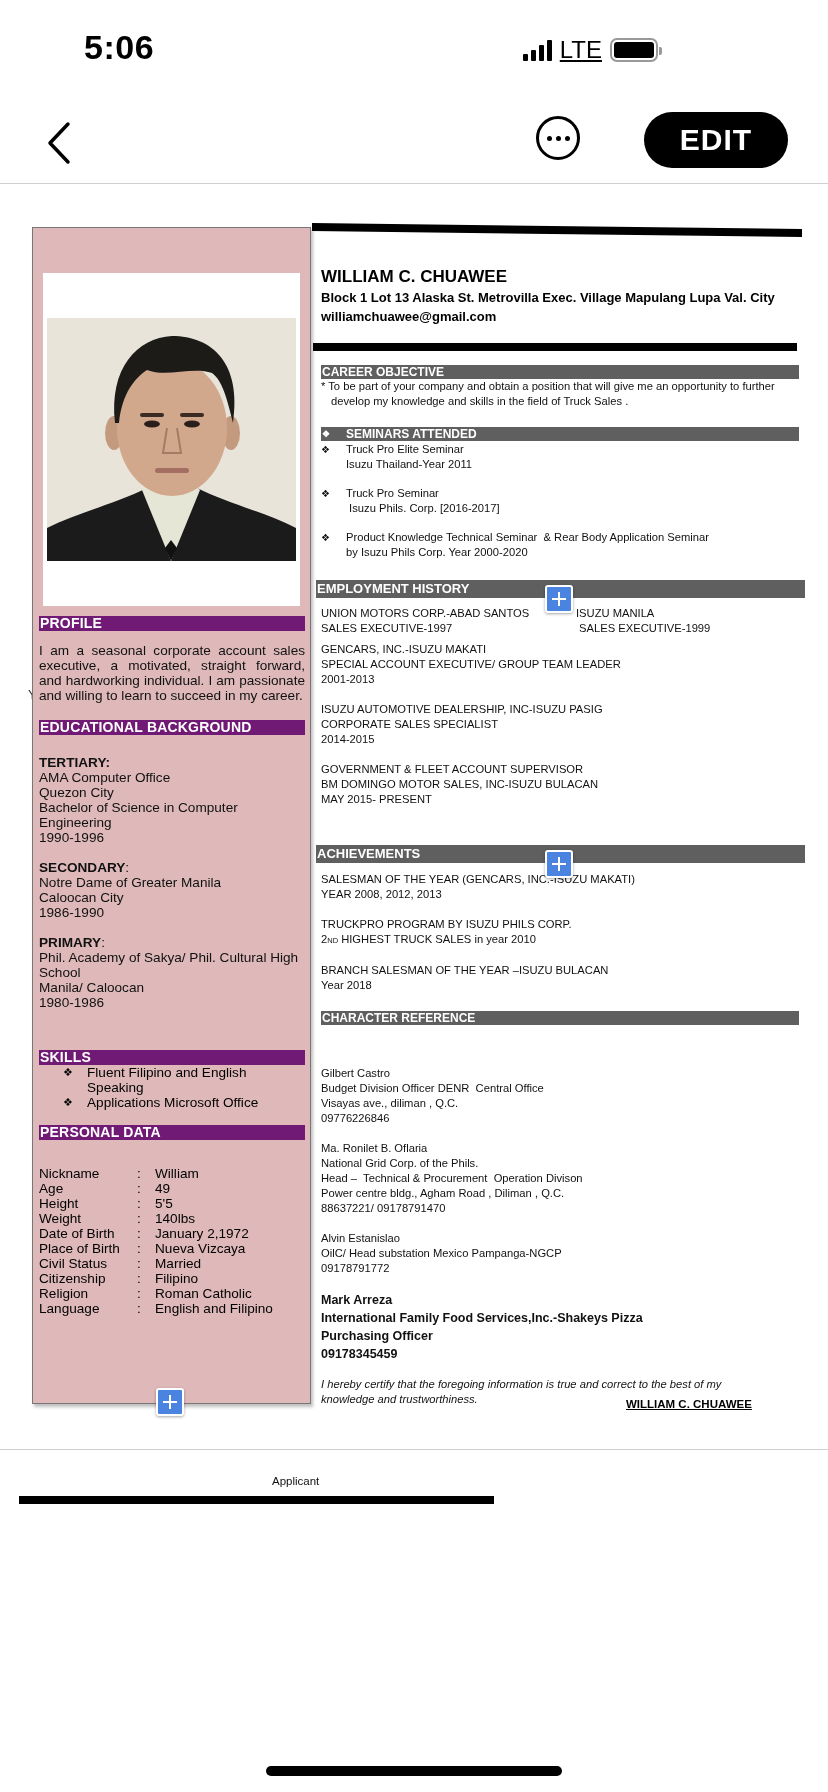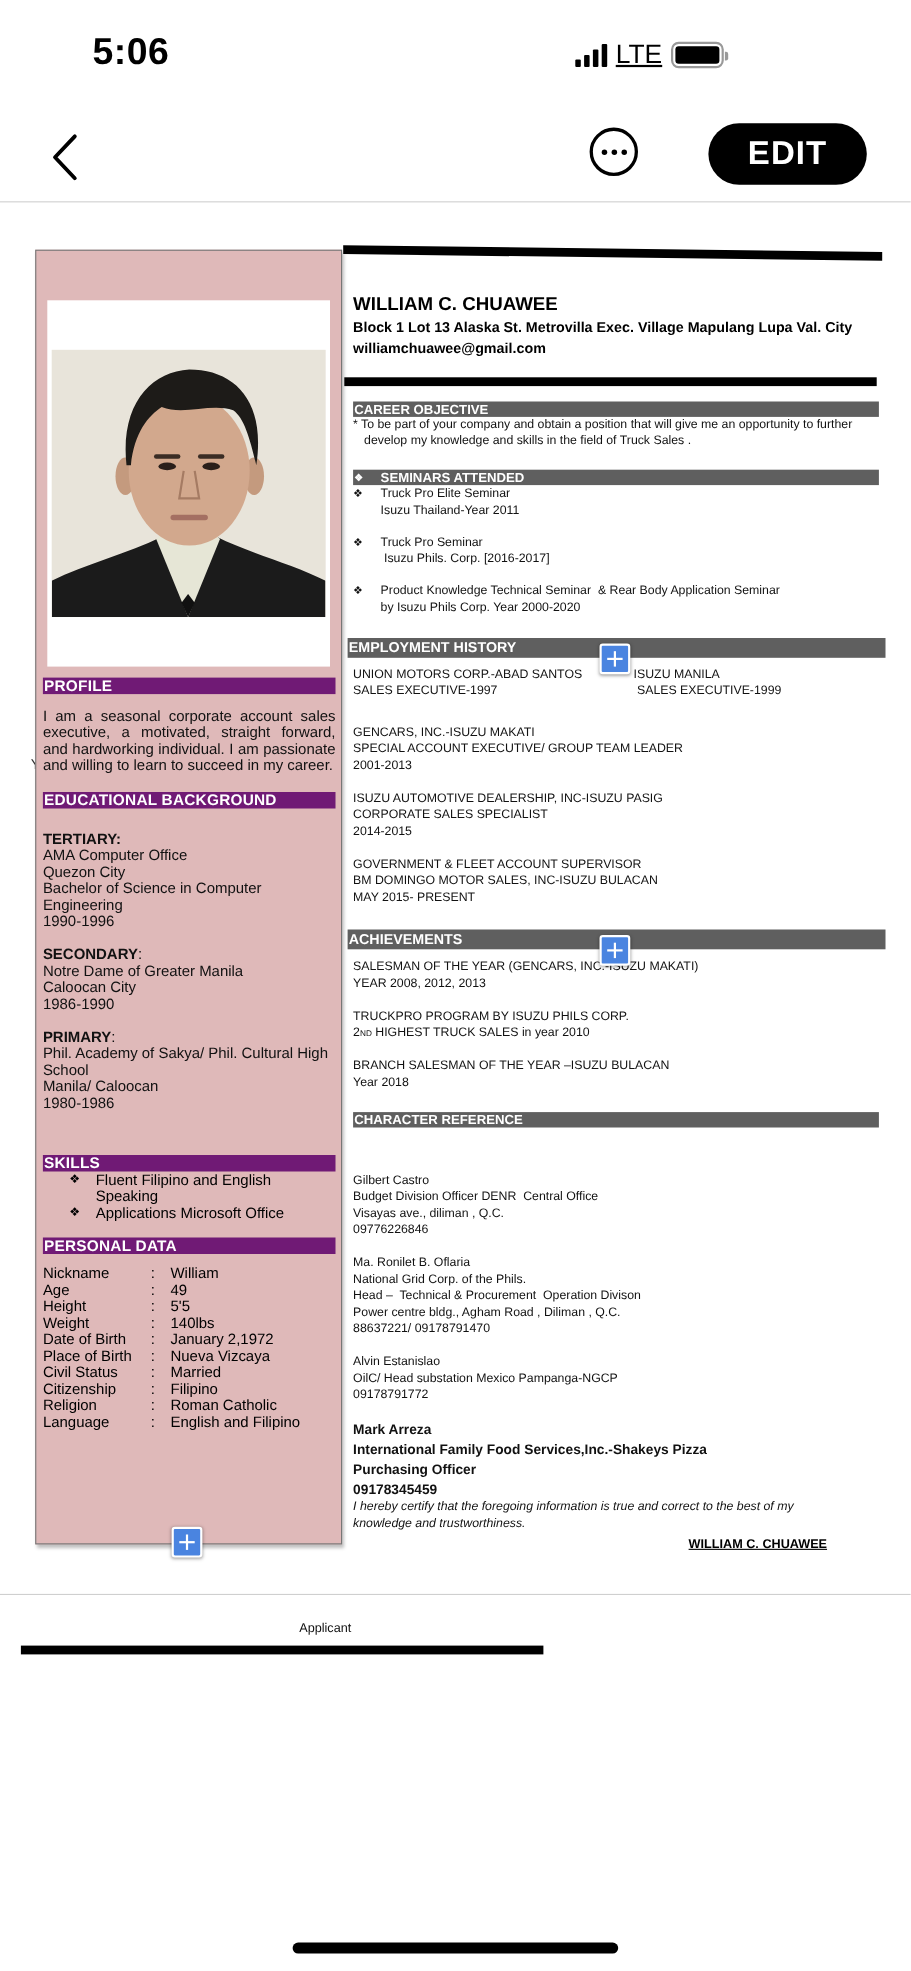--- a/index.html
+++ b/index.html
@@ -174,21 +174,21 @@
           </li>
         <li>
             <span class="bul">❖</span>
             <span>Applications Microsoft Office</span>
           </li>
       </ul>
     </div>
 
     <div class="sb-section" style="top:897px;">
       <div class="sb-header">PERSONAL DATA</div>
-      <div style="margin-top:10px;">
+      <div style="margin-top:26px;">
         <div class="pd-row">
             <span class="pd-k">Nickname</span>
             <span class="pd-c">:</span>
             <span>William</span>
           </div>
         <div class="pd-row">
             <span class="pd-k">Age</span>
             <span class="pd-c">:</span>
             <span>49</span>
           </div>
@@ -286,21 +286,21 @@
       <div style="display:flex;">
         <div style="width:255px;">
           <div>UNION MOTORS CORP.-ABAD SANTOS</div>
           <div>SALES EXECUTIVE-1997</div>
         </div>
         <div>
           <div>ISUZU MANILA</div>
           <div style="white-space:pre;"> SALES EXECUTIVE-1999</div>
         </div>
       </div>
-      <div style="margin-top:23px;">
+      <div style="margin-top:6px;">
         <div>GENCARS, INC.-ISUZU MAKATI</div>
         <div>SPECIAL ACCOUNT EXECUTIVE/ GROUP TEAM LEADER</div>
         <div>2001-2013</div>
       </div>
       <div style="margin-top:15px;">
         <div>ISUZU AUTOMOTIVE DEALERSHIP, INC-ISUZU PASIG</div>
         <div>CORPORATE SALES SPECIALIST</div>
         <div>2014-2015</div>
       </div>
       <div style="margin-top:15px;">
@@ -345,21 +345,21 @@
         <div>Alvin Estanislao</div>
         <div>OilC/ Head substation Mexico Pampanga-NGCP</div>
         <div>09178791772</div>
       </div>
       <div style="margin-top:15px; font-size:12.5px; line-height:18px;font-weight:bold;">
         <div>Mark Arreza</div>
         <div>International Family Food Services,Inc.-Shakeys Pizza</div>
         <div>Purchasing Officer</div>
         <div>09178345459</div>
       </div>
-      <div class="certify" style="">
+      <div class="certify" style="margin-top:14px;">
         <div>I hereby certify that the foregoing information is true and correct to the best of my</div>
         <div>knowledge and trustworthiness.</div>
       </div>
     </div>
 
     <div class="sig-name" style="top:1213px;">WILLIAM C. CHUAWEE</div>
   </div>
 
   <div class="plus-btn" style="left:545px; top:400px;"></div>
   <div class="plus-btn" style="left:545px; top:665px;"></div>

